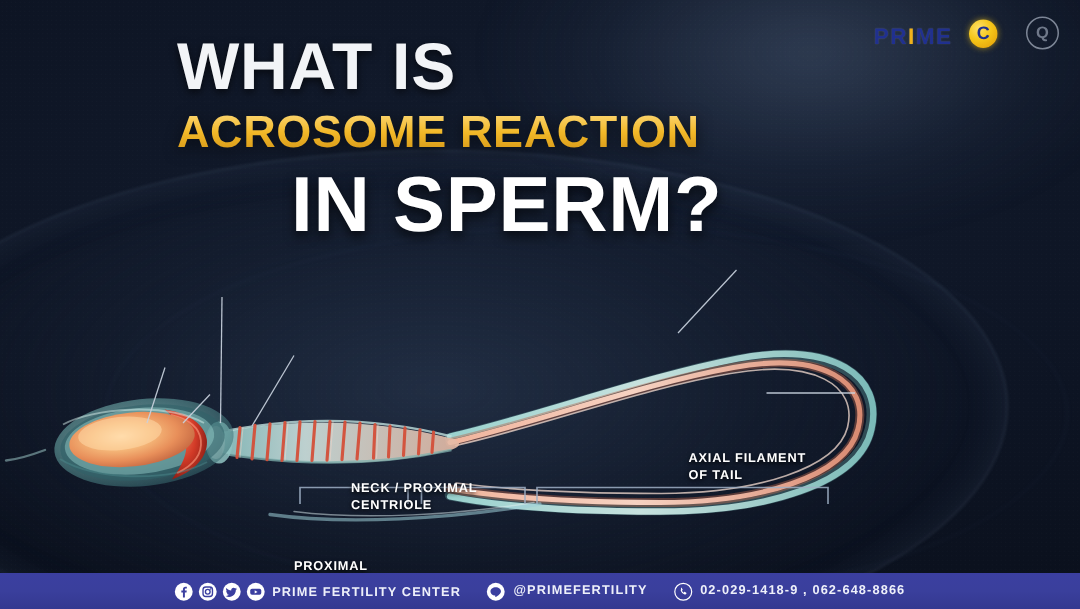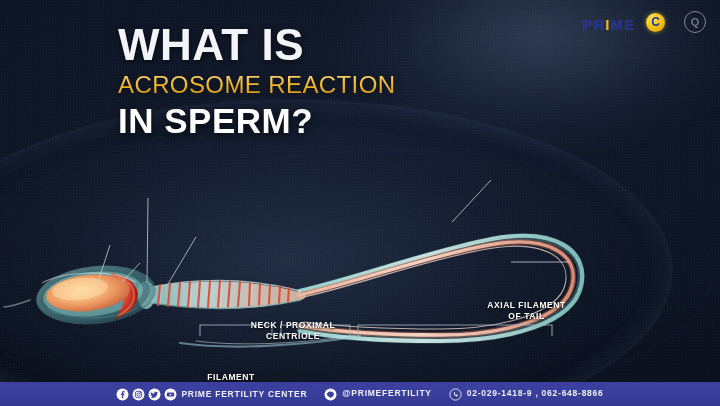--- a/index.html
+++ b/index.html
@@ -50,34 +50,34 @@
      box-shadow:0 0 4px rgba(245,197,24,.6);}
   .logo-coin span{color:#20308f;font-size:12px;font-weight:bold;line-height:1;}
   .logo-q{width:20px;height:20px;border-radius:50%;border:1.6px solid #7d8696;
      display:flex;align-items:center;justify-content:center;margin-left:3px;}
   .logo-q span{color:#6f7889;font-size:11px;font-weight:bold;line-height:1;}
 
   
   .headline{position:absolute;left:118px;top:22px;width:520px;}
   .h-l1{font-size:44px;font-weight:bold;color:#f2f4f7;letter-spacing:.5px;line-height:1.05;
         text-shadow:0 2px 6px rgba(0,0,0,.65);}
-  .h-l2{font-size:24px;font-weight:normal;letter-spacing:.4px;line-height:1.18;margin-top:3px;
+  .h-l2{font-size:30px;font-weight:bold;letter-spacing:.4px;line-height:1.18;margin-top:3px;
         color:#f0b429;
         background:linear-gradient(180deg,#ffdf8a 0%,#f2b828 48%,#c98a12 100%);
         -webkit-background-clip:text;background-clip:text;-webkit-text-fill-color:transparent;
         filter:drop-shadow(0 2px 5px rgba(0,0,0,.6));}
-  .h-l3{font-size:35px;font-weight:bold;color:#ffffff;letter-spacing:.5px;line-height:1.1;
-        margin-top:2px;text-shadow:0 3px 8px rgba(0,0,0,.7);}
+  .h-l3{font-size:52px;font-weight:bold;color:#ffffff;letter-spacing:.5px;line-height:1.1;
+        margin-top:2px;margin-left:76px;text-shadow:0 3px 8px rgba(0,0,0,.7);}
 
   
   .diagram{position:absolute;left:0;top:140px;width:720px;height:235px;}
   .dsvg{position:absolute;left:0;top:0;}
 
   .lbl{position:absolute;color:#fff;font-size:8.5px;font-weight:bold;letter-spacing:.55px;
-       line-height:1.35;text-align:center;text-shadow:0 1px 3px rgba(0,0,0,.9);white-space:pre-line;}
+       line-height:1.35;text-align:left;text-shadow:0 1px 3px rgba(0,0,0,.9);white-space:pre-line;}
   .lbl-neck{left:234px;top:180px;width:118px;}
   .lbl-nucleus{left:196px;top:232px;width:70px;}
   .lbl-mito{left:290px;top:218px;width:108px;}
   .lbl-axial{left:459px;top:160px;width:135px;}
   .lbl-plasma{left:428px;top:250px;width:78px;}
 
   .acro-box{position:absolute;left:113px;top:247px;padding:3px 8px 4px;border-radius:4px;
      border:1px solid #3c4a60;background:rgba(20,28,42,.85);
      box-shadow:0 1px 4px rgba(0,0,0,.6);}
   .acro-box span{font-size:9.5px;font-weight:bold;letter-spacing:.7px;
@@ -245,21 +245,21 @@
 
         <path d="M 281 196 L 281 185 L 350 185 L 350 196"></path>
 
         <path d="M 358 196 L 358 185 L 552 185 L 552 196"></path>
       </g>
     </svg>
 
     <div class="acro-box">
       <span>ACROSOME</span>
     </div>
-    <div class="lbl lbl-nucleus">FILAMENT</div>
+    <div class="lbl lbl-nucleus">PROXIMAL</div>
     <div class="lbl lbl-neck">NECK / PROXIMAL
 CENTRIOLE</div>
     <div class="lbl lbl-axial">AXIAL FILAMENT
 OF TAIL</div>
     <div class="lbl lbl-plasma">PLASMA
 MEMBRAIN</div>
 
   </div>
 
   <div class="footer">

